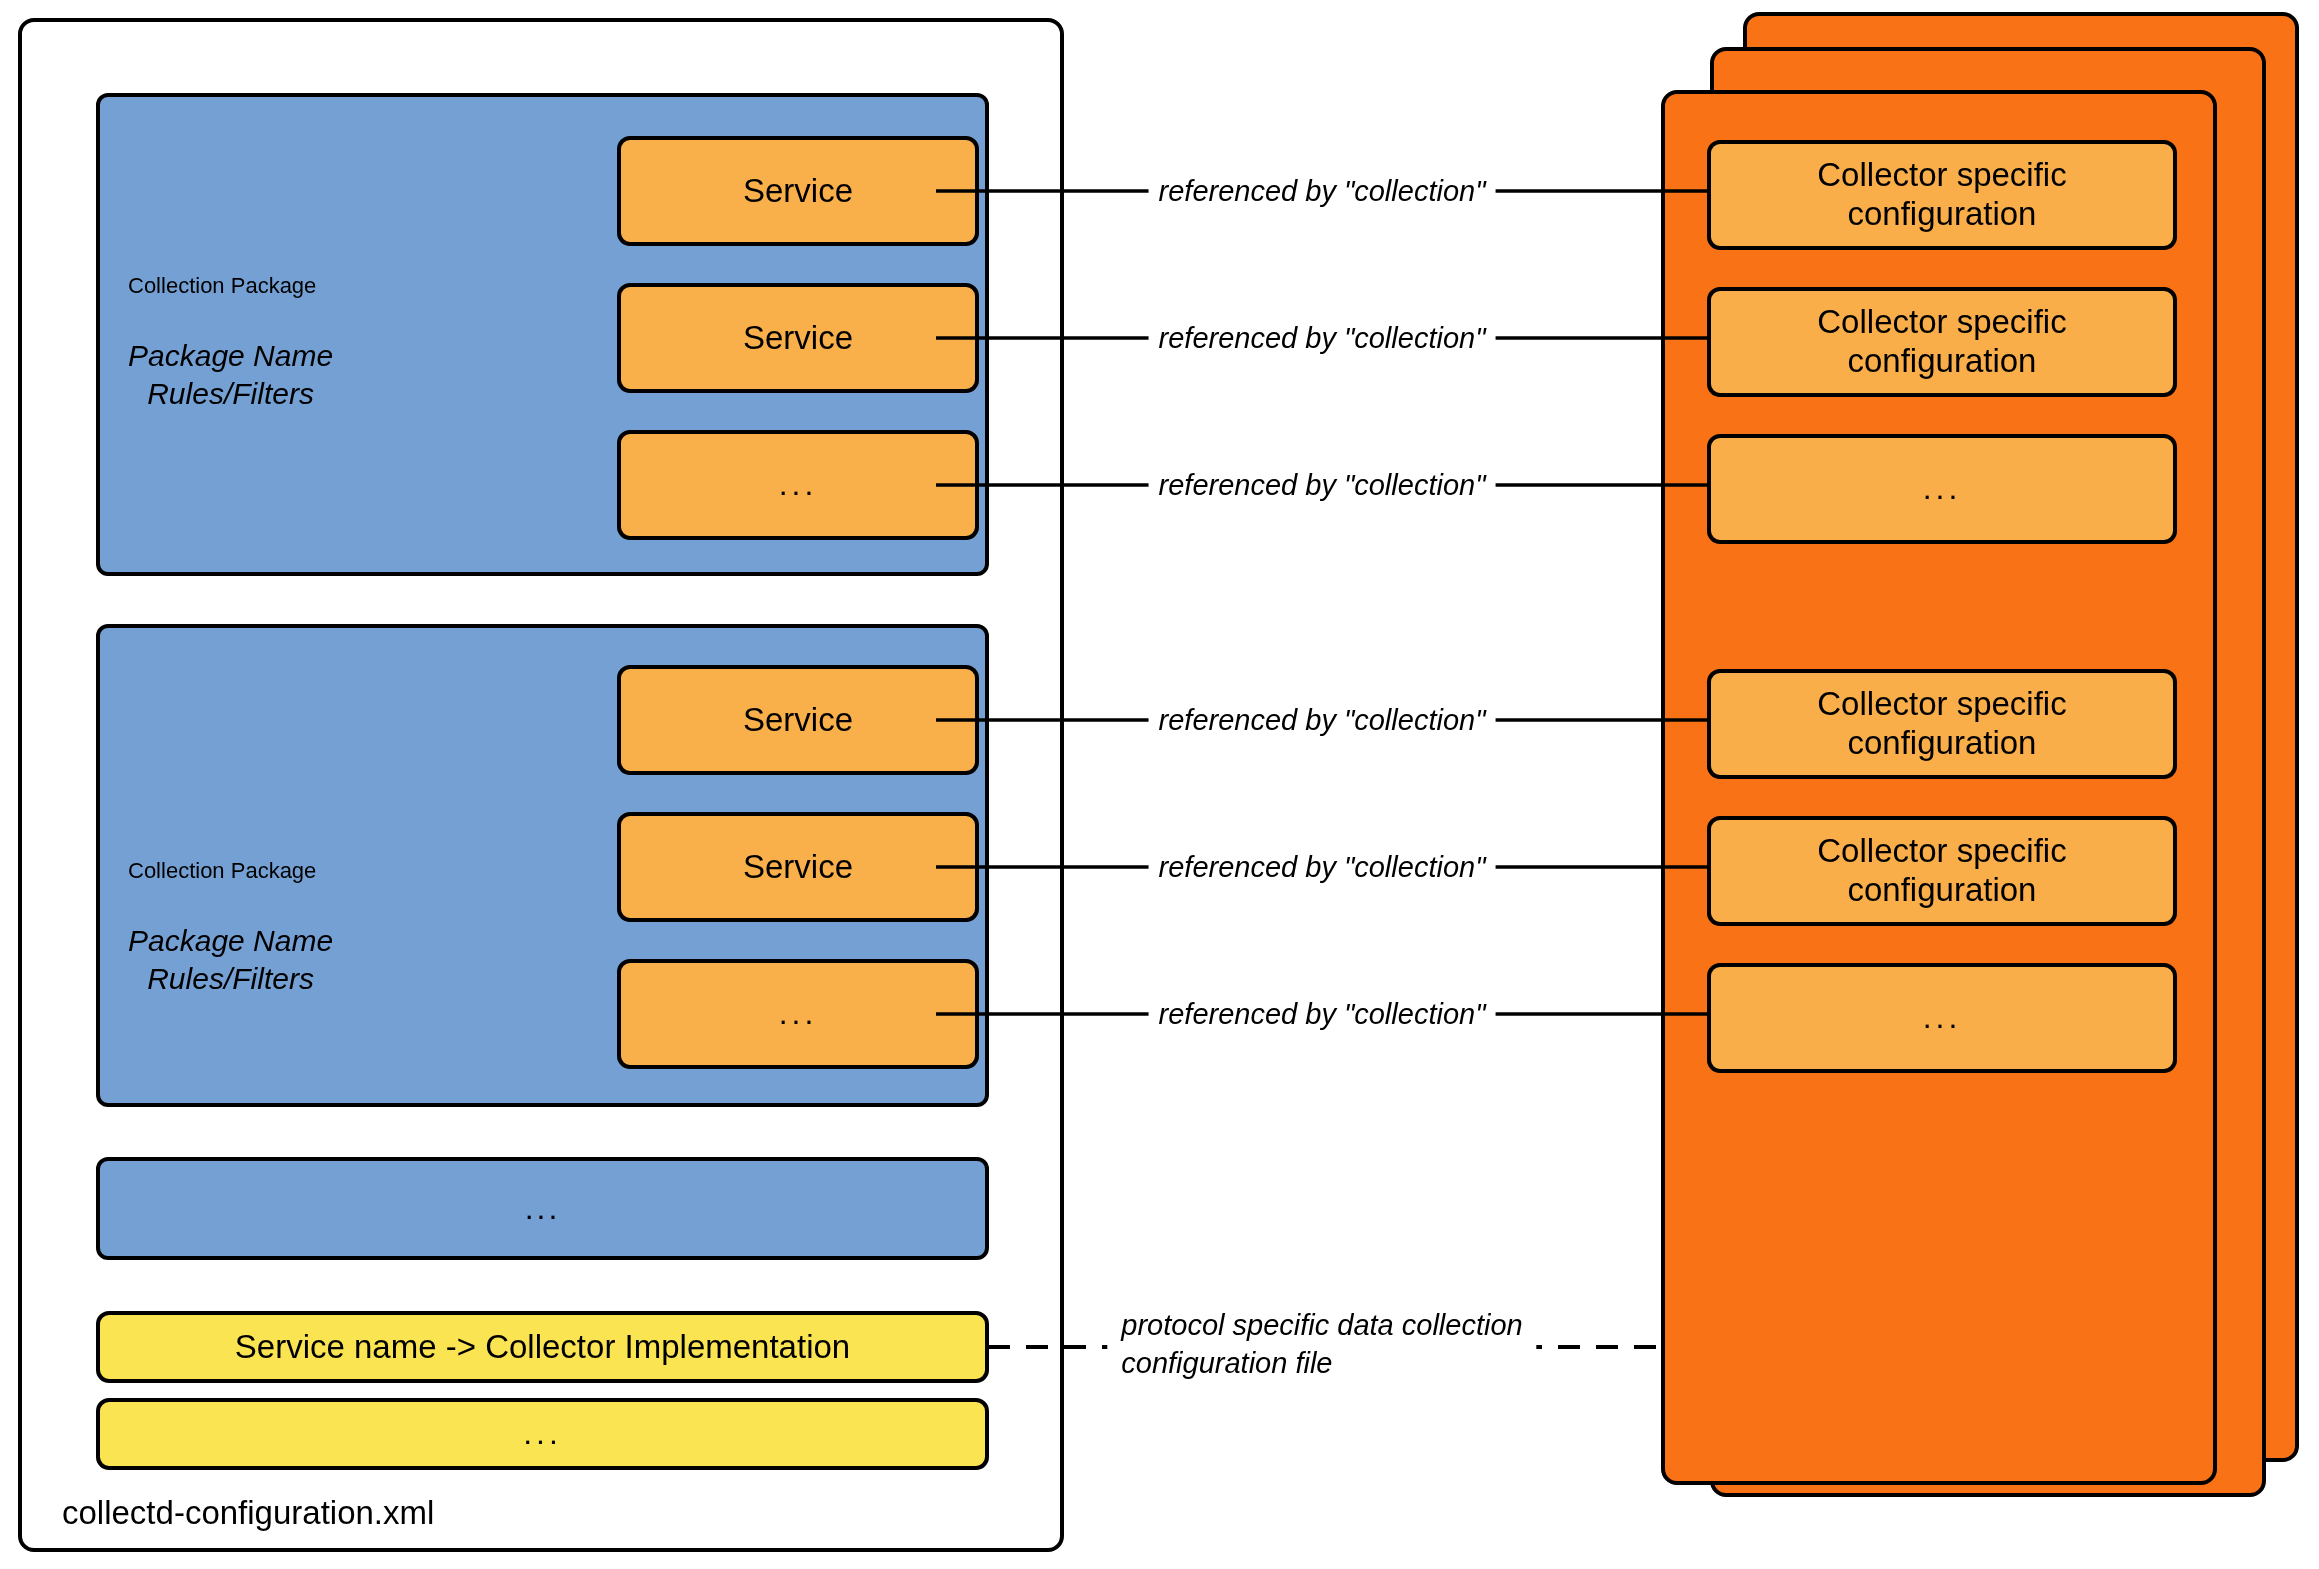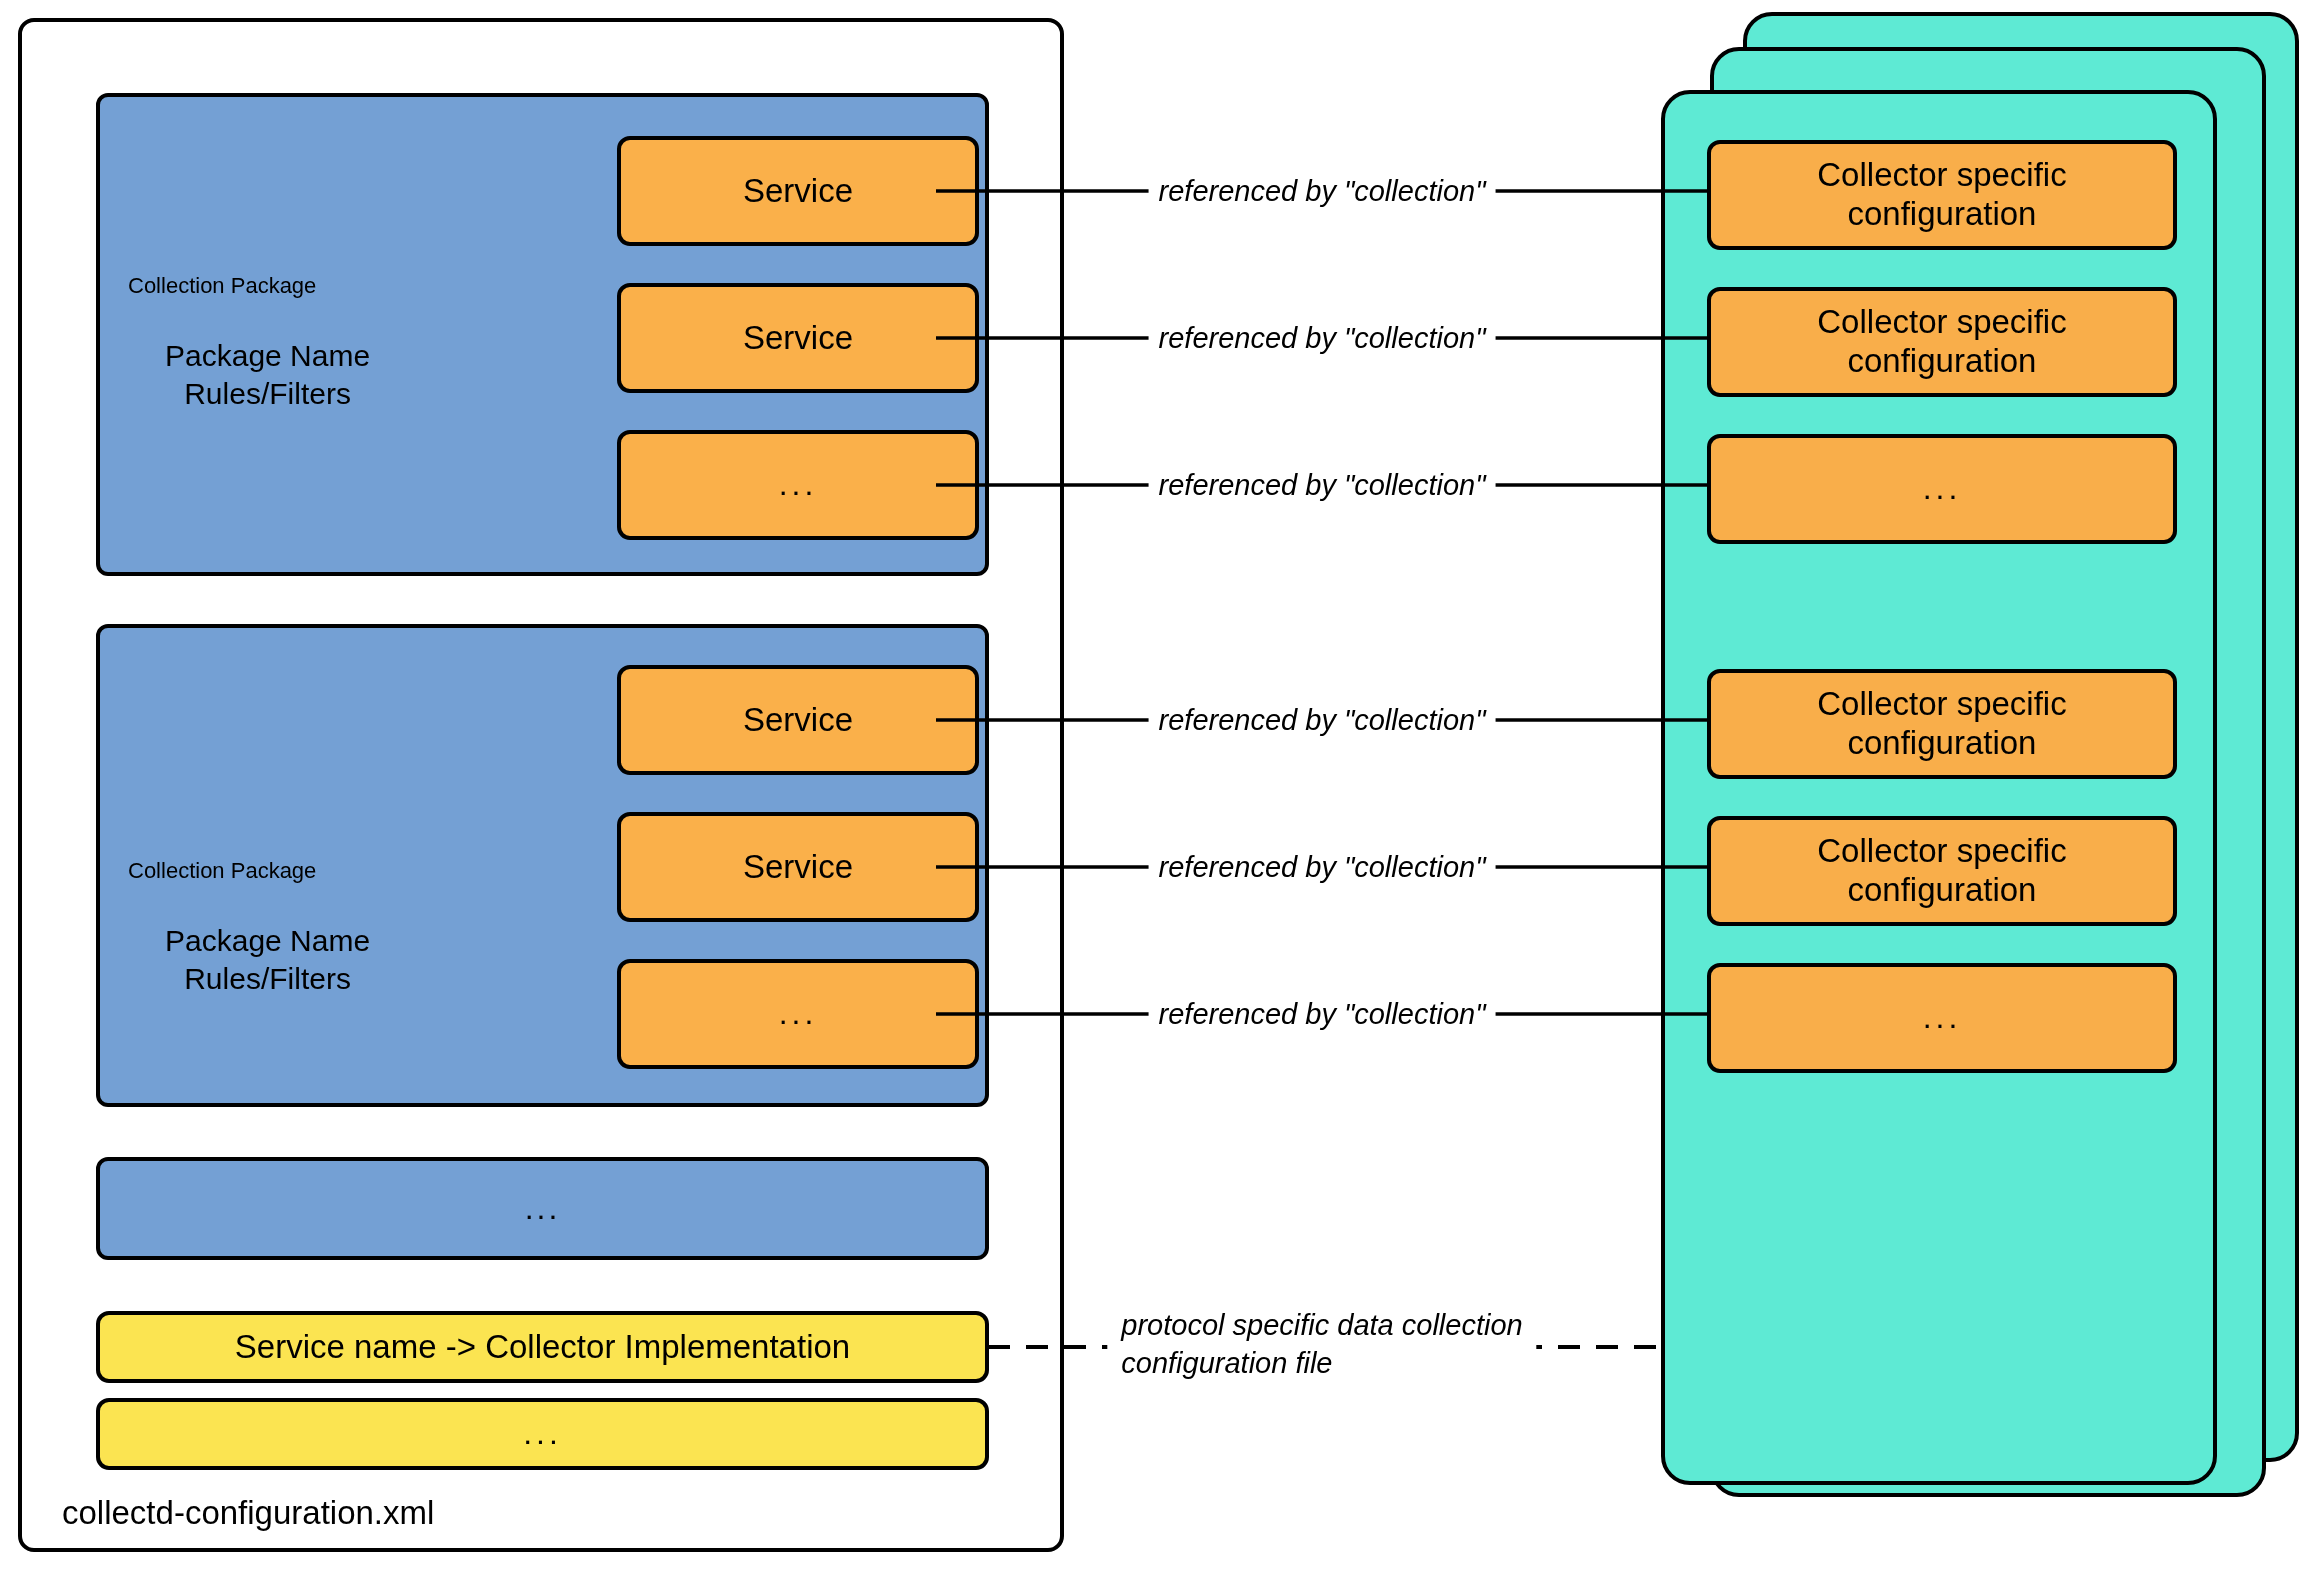--- a/index.html
+++ b/index.html
@@ -55,23 +55,23 @@
   .pkg-title{
     position:absolute;
     left:28px;
     font-size:22px;
     white-space:nowrap;
   }
   .pkg-sub{
     position:absolute;
     left:28px;
     font-size:30px;
+    font-style:italic;
     line-height:1.28;
     white-space:pre-line;
-    margin-left:37px;
   }
 
   #pkg1{ left:96px; top:93px;  width:893px; height:483px; }
   #pkg2{ left:96px; top:624px; width:893px; height:483px; }
   #pkg-ellipsis{
     left:96px; top:1157px; width:893px; height:103px;
     background:#74A0D4; border-radius:12px;
     font-size:32px; letter-spacing:3px;
   }
 
@@ -88,23 +88,23 @@
   .ymap{
     background:#FBE451;
     font-size:33px;
     border-radius:13px;
     left:96px; width:893px; height:72px;
   }
   .ymap.dots{ font-size:32px; letter-spacing:4px; }
 
   
   .card{
-    background:#5eead4;
+    background:#f97316;
     border:4px solid #000;
-    border-radius:29px;
+    border-radius:16px;
     position:absolute;
     box-sizing:border-box;
   }
   #card-back3{ left:1743px; top:12px;  width:556px; height:1450px; }
   #card-back2{ left:1710px; top:47px;  width:556px; height:1450px; }
   #card-front{ left:1661px; top:90px;  width:556px; height:1395px; }
 
   .cfg{
     background:#F9AE4A;
     font-size:33px;

